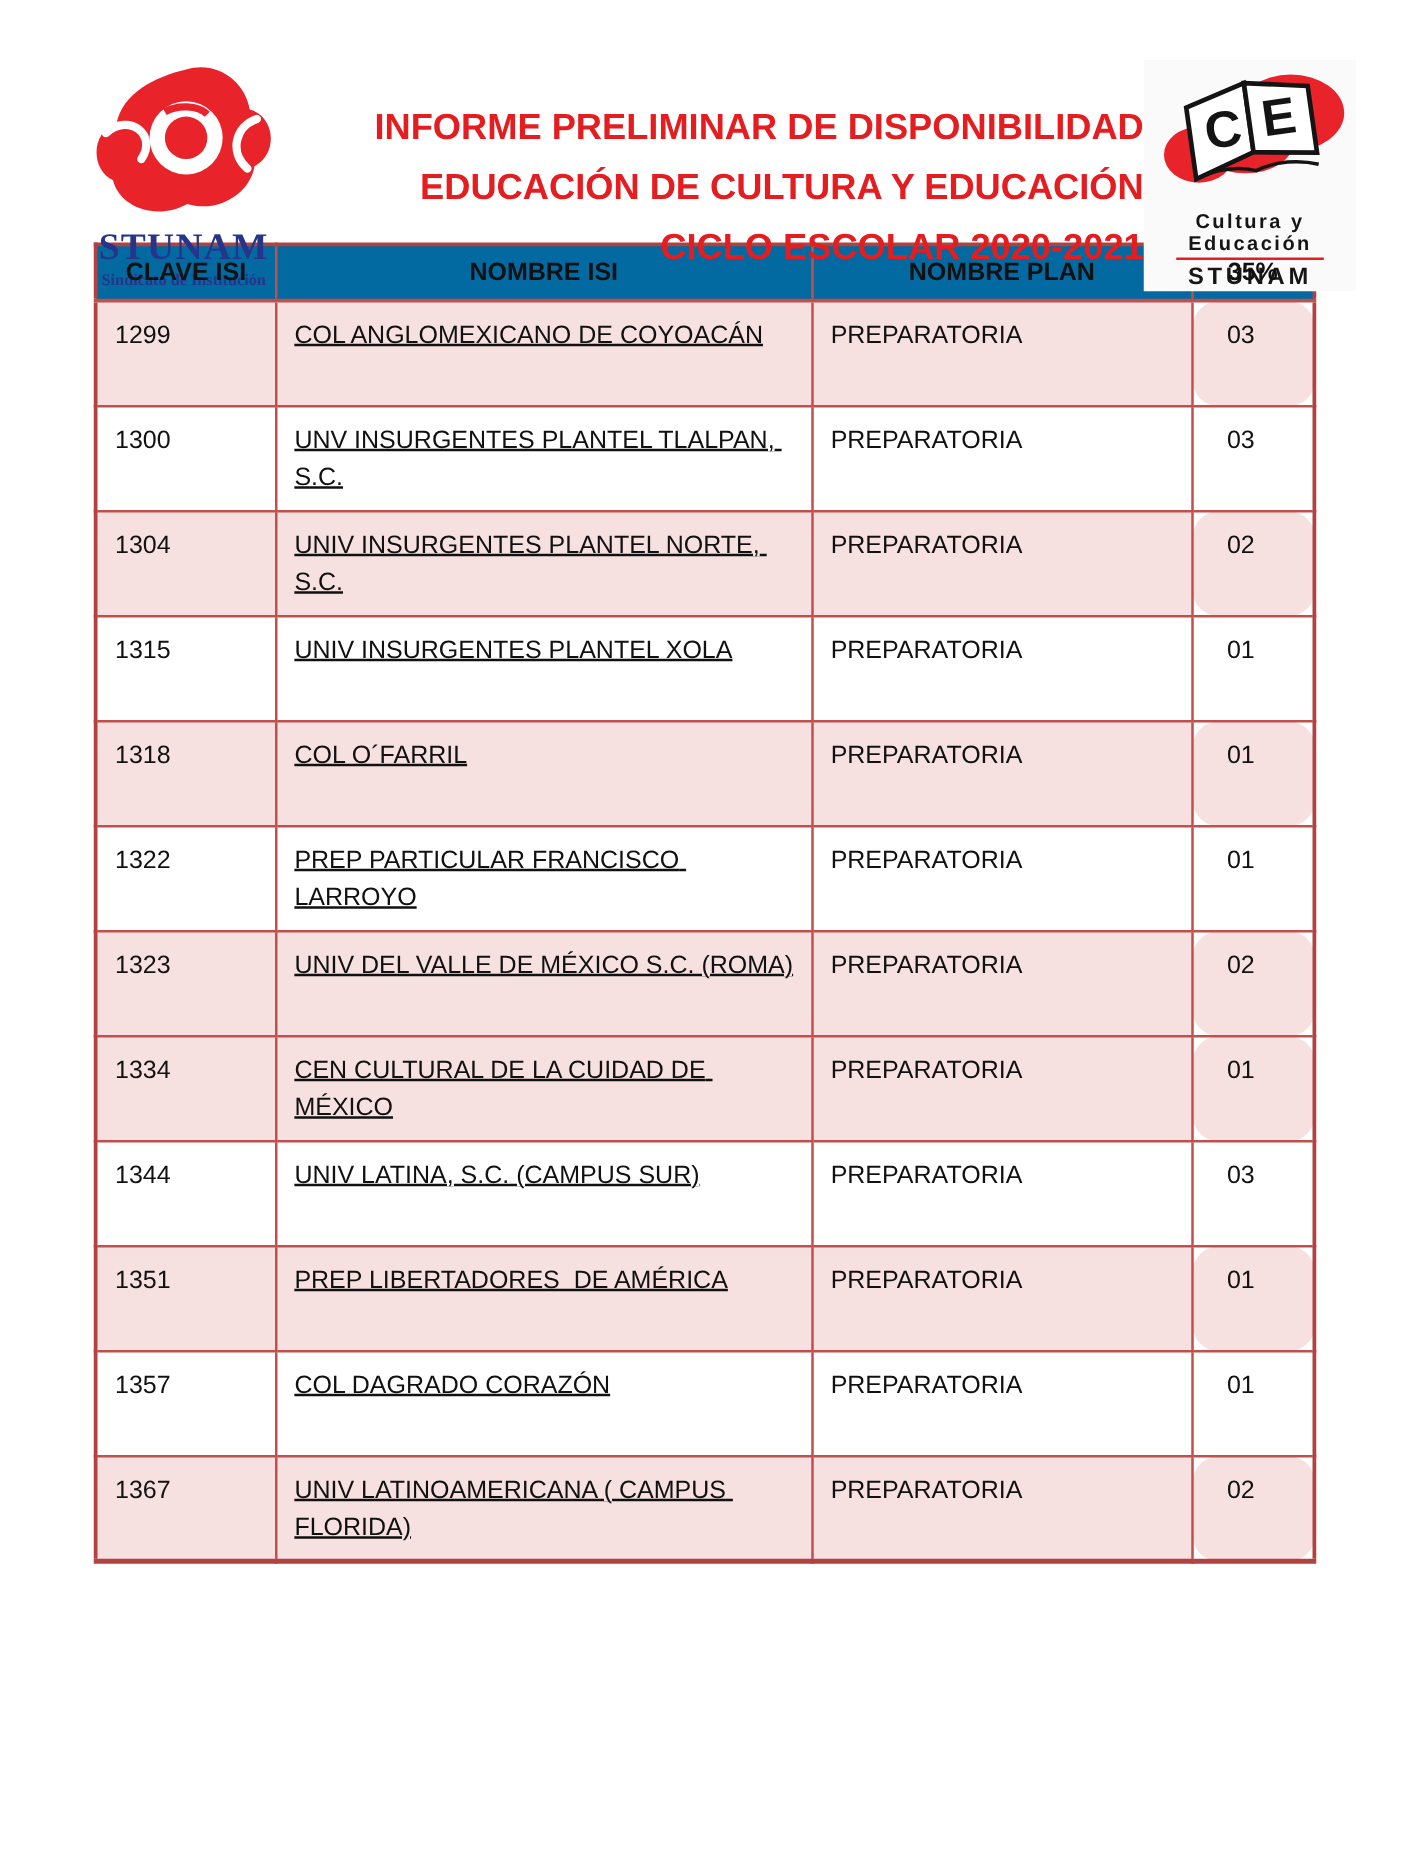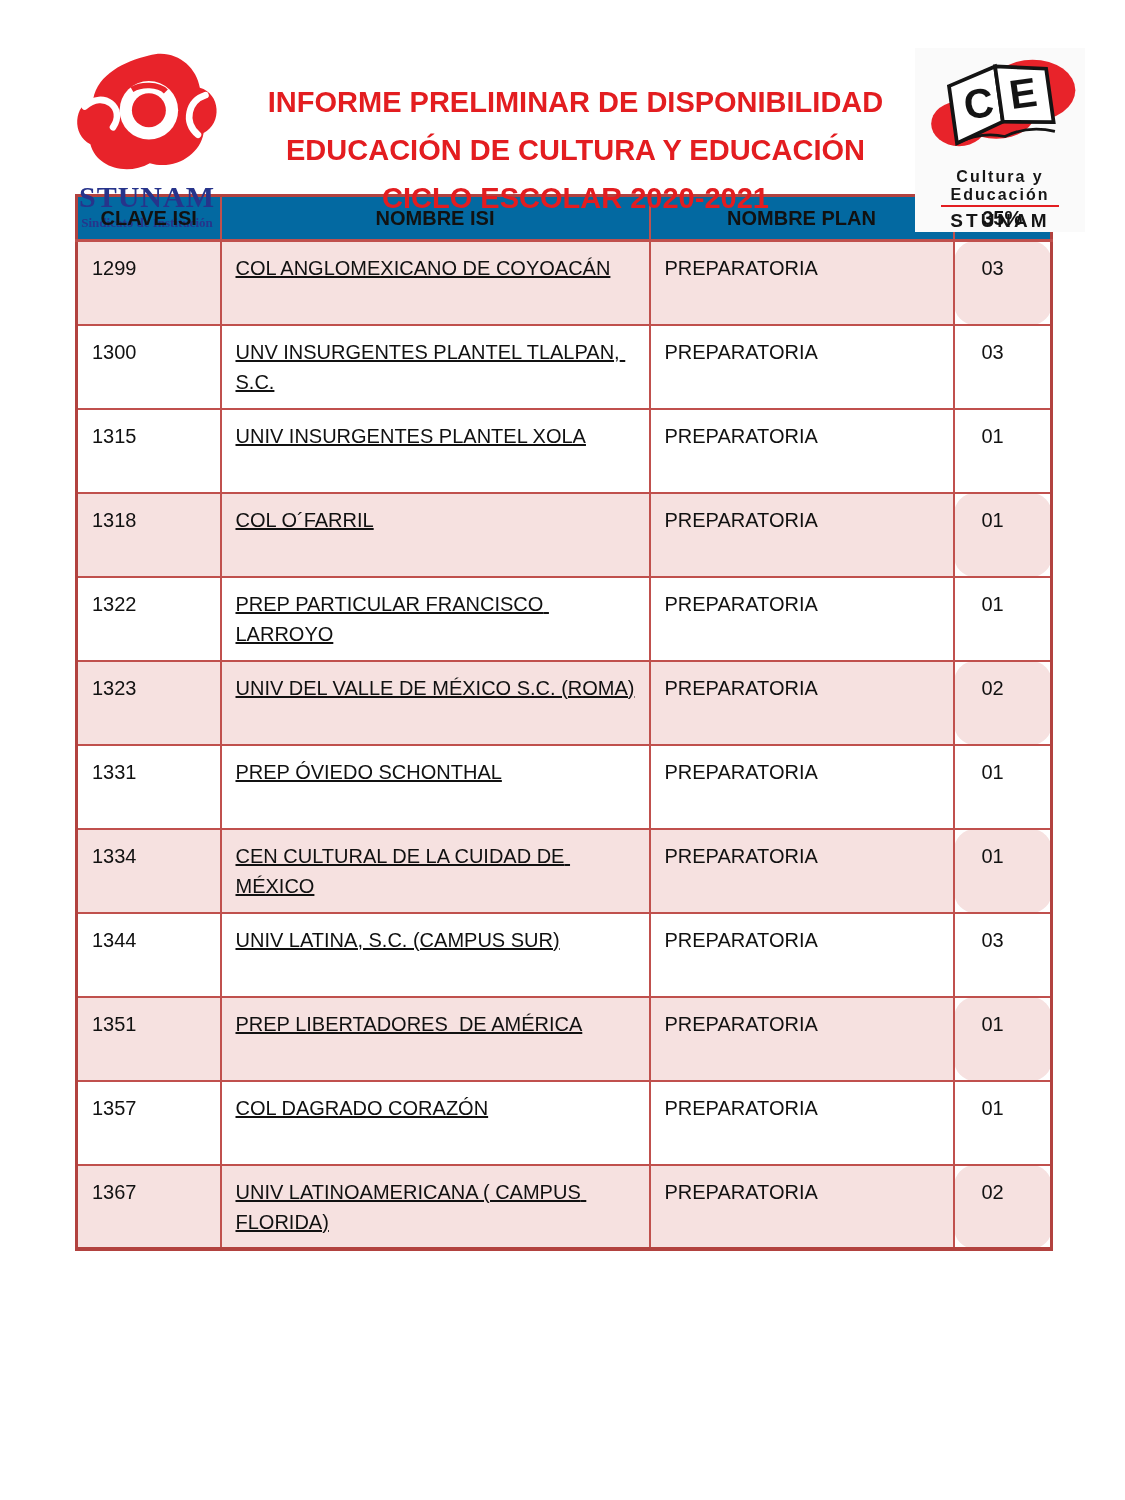--- a/index.html
+++ b/index.html
@@ -42,20 +42,21 @@
     text-align: center;
     padding-top: 30px;
   }
   .title-line {
     color: #e31d20;
     font-weight: 700;
     font-size: 29px;
     line-height: 48px;
     letter-spacing: 0px;
     white-space: nowrap;
+    text-align: right;
   }
   .logo-right { width: 170px; text-align: center; flex: 0 0 auto; padding-top: 4px; background: #fafafa; }
   .logo-right .ce-line1, .logo-right .ce-line2 {
     font-weight: 700;
     font-size: 16px;
     letter-spacing: 2px;
     color: #161616;
     line-height: 1.1;
   }
   .logo-right .ce-rule {
@@ -167,20 +168,26 @@
     <td class="col-nombre">COL ANGLOMEXICANO DE COYOACÁN</td>
     <td class="col-plan">PREPARATORIA</td>
     <td class="col-pct">03</td>
   </tr>
       <tr>
     <td class="col-clave">1300</td>
     <td class="col-nombre">UNV INSURGENTES PLANTEL TLALPAN, S.C.</td>
     <td class="col-plan">PREPARATORIA</td>
     <td class="col-pct">03</td>
   </tr>
+      <tr class="alt">
+    <td class="col-clave">1304</td>
+    <td class="col-nombre">UNIV INSURGENTES PLANTEL NORTE, S.C.</td>
+    <td class="col-plan">PREPARATORIA</td>
+    <td class="col-pct">02</td>
+  </tr>
       <tr>
     <td class="col-clave">1315</td>
     <td class="col-nombre">UNIV INSURGENTES PLANTEL XOLA</td>
     <td class="col-plan">PREPARATORIA</td>
     <td class="col-pct">01</td>
   </tr>
       <tr class="alt">
     <td class="col-clave">1318</td>
     <td class="col-nombre">COL O´FARRIL</td>
     <td class="col-plan">PREPARATORIA</td>
@@ -191,26 +198,20 @@
     <td class="col-nombre">PREP PARTICULAR FRANCISCO LARROYO</td>
     <td class="col-plan">PREPARATORIA</td>
     <td class="col-pct">01</td>
   </tr>
       <tr class="alt">
     <td class="col-clave">1323</td>
     <td class="col-nombre">UNIV DEL VALLE DE MÉXICO S.C. (ROMA)</td>
     <td class="col-plan">PREPARATORIA</td>
     <td class="col-pct">02</td>
   </tr>
-      <tr>
-    <td class="col-clave">1331</td>
-    <td class="col-nombre">PREP ÓVIEDO SCHONTHAL</td>
-    <td class="col-plan">PREPARATORIA</td>
-    <td class="col-pct">01</td>
-  </tr>
       <tr class="alt">
     <td class="col-clave">1334</td>
     <td class="col-nombre">CEN CULTURAL DE LA CUIDAD DE MÉXICO</td>
     <td class="col-plan">PREPARATORIA</td>
     <td class="col-pct">01</td>
   </tr>
       <tr>
     <td class="col-clave">1344</td>
     <td class="col-nombre">UNIV LATINA, S.C. (CAMPUS SUR)</td>
     <td class="col-plan">PREPARATORIA</td>

